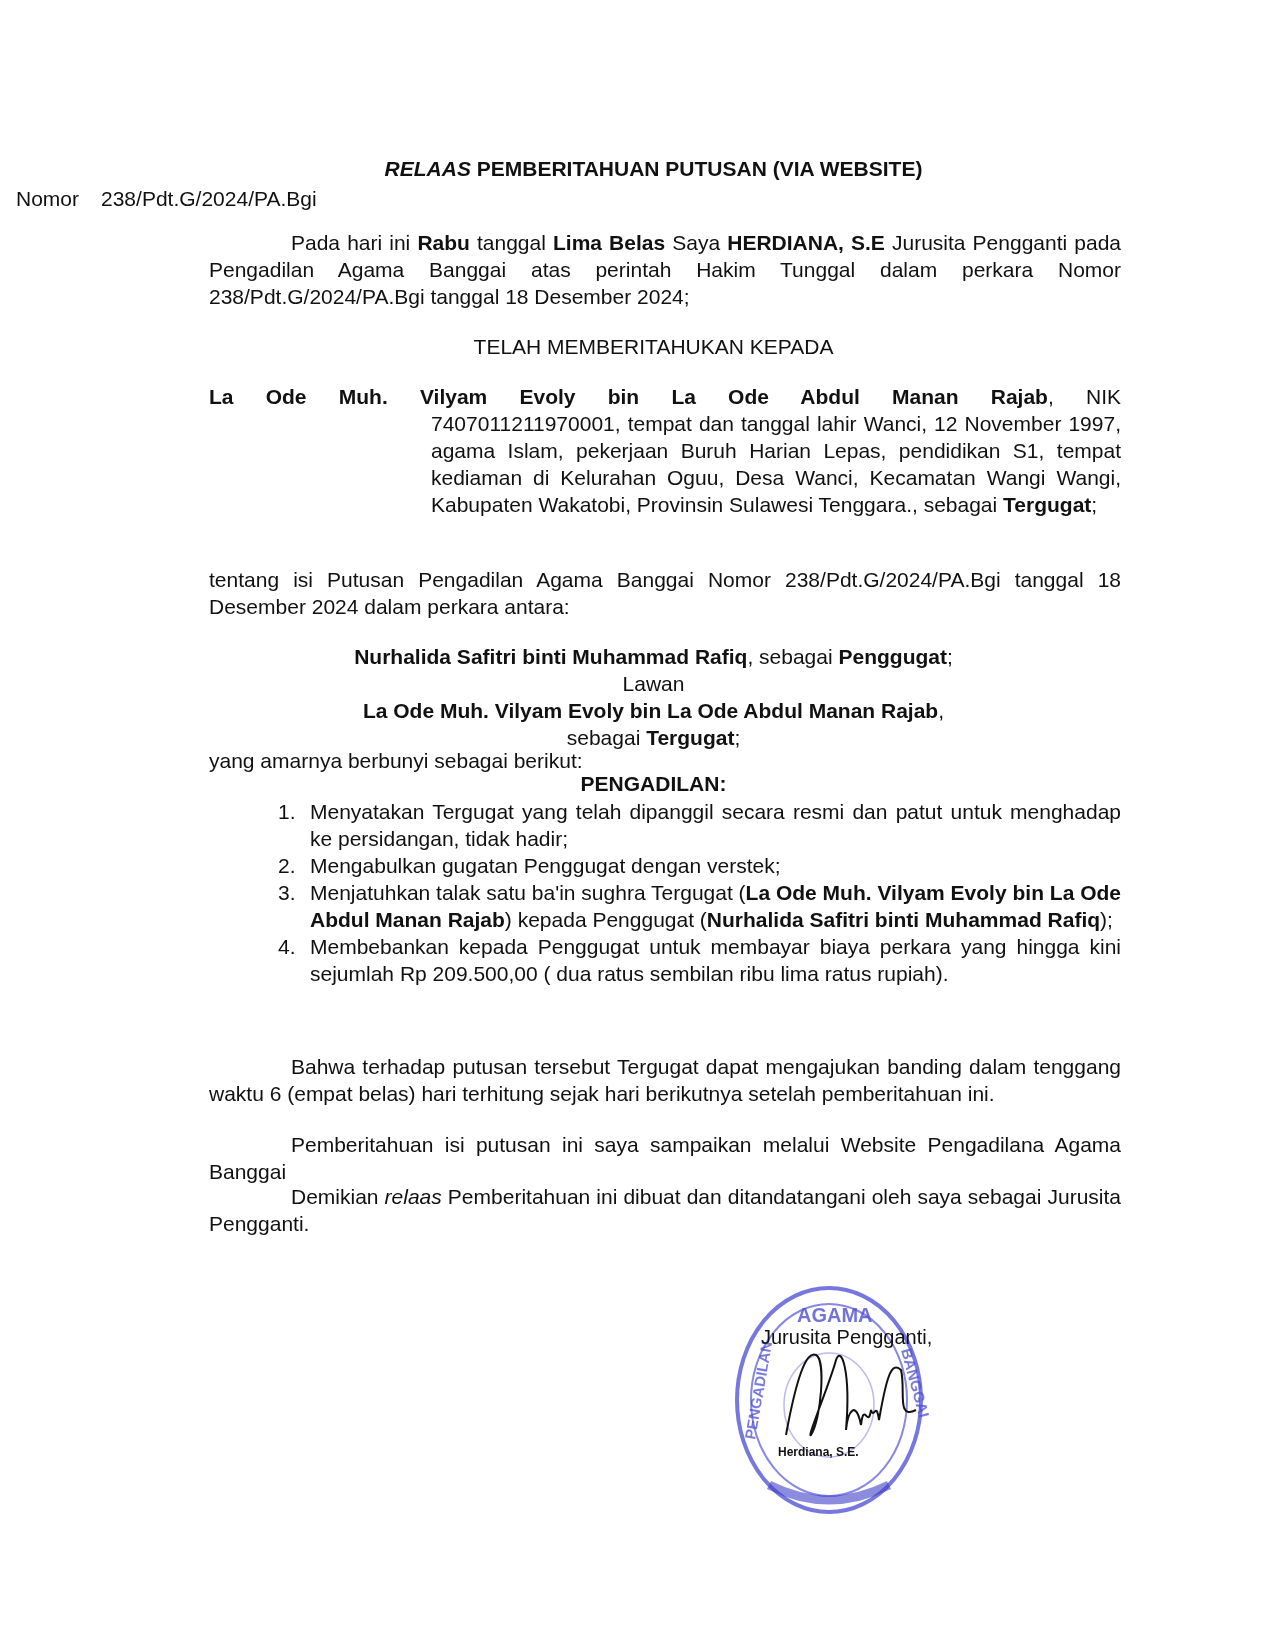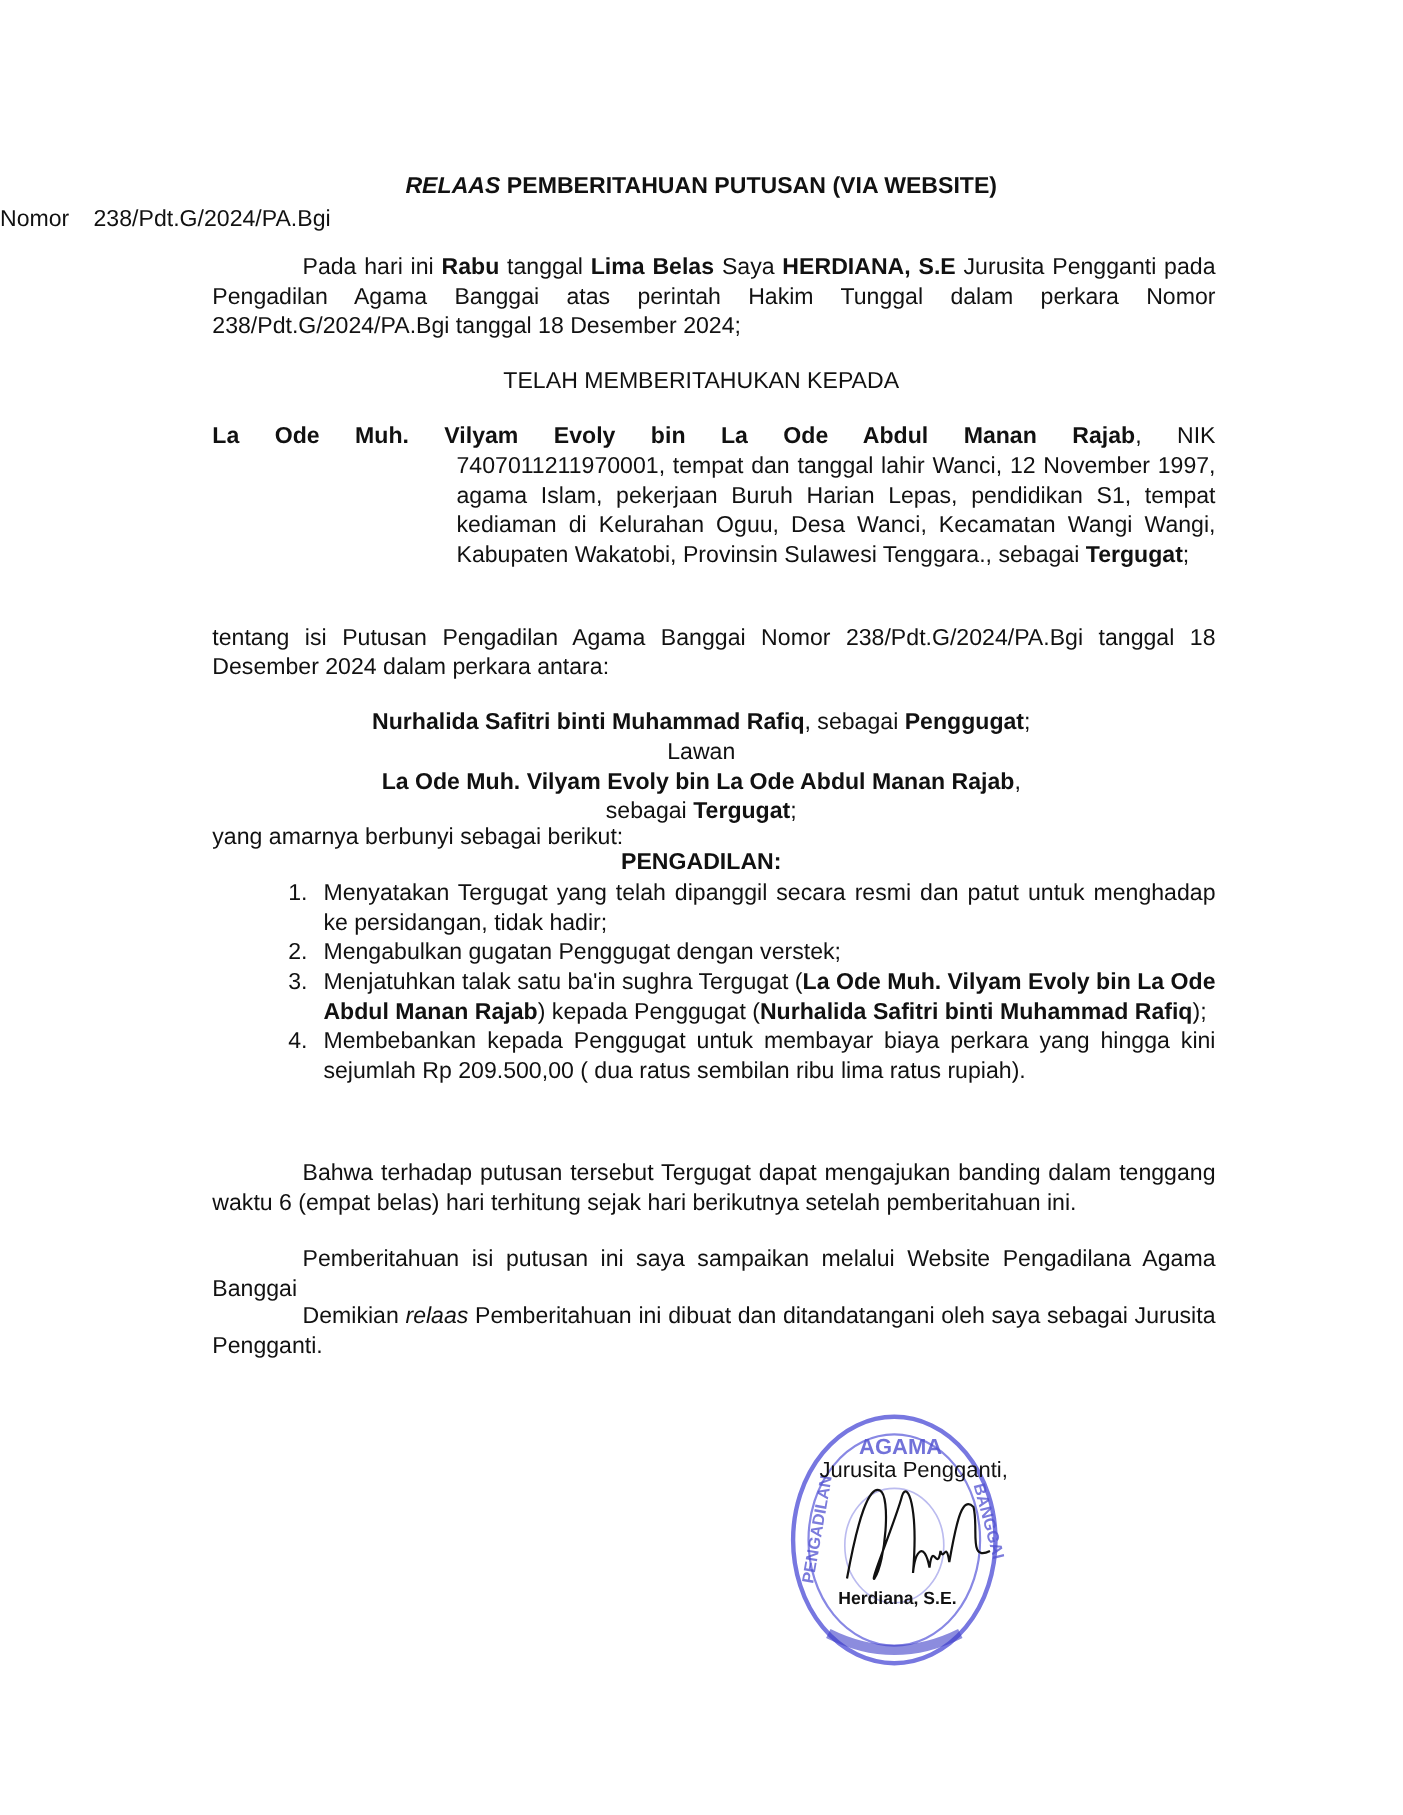--- a/index.html
+++ b/index.html
@@ -1,38 +1,38 @@
 <!DOCTYPE html>
 <html><head>
 <meta charset="utf-8">
 <style>
   html, body { margin: 0; padding: 0; background: #ffffff; }
   body { width: 1275px; height: 1650px; position: relative; overflow: hidden;
          font-family: "Liberation Sans", "DejaVu Sans", sans-serif; color: #111; }
-  .page { position: absolute; left: 0; top: 0; width: 1018px; height: 1650px; padding-left: 22px; }
+  .page { position: absolute; left: 16px; top: 0; width: 1018px; height: 1650px; padding-left: 22px; }
   .abs { position: absolute; }
   .title { top: 157px; left: 0; width: 1275px; text-align: center; font-size: 21px; font-weight: bold; letter-spacing: 0; }
   .title i { font-style: italic; }
   .nomor { top: 187px; left: 0; width: 1275px; text-align: left; font-size: 21px; }
   .nomor .sp { display: inline-block; width: 22px; }
   .para { left: 193px; width: 912px; font-size: 21px; line-height: 27px; text-align: justify; }
   .indent { text-indent: 82px; }
   .center { left: 0; width: 1275px; text-align: center; font-size: 21px; }
   .party { top: 400px; left: 193px; width: 912px; font-size: 21px; line-height: 27px; }
   .party-name { font-weight: bold; display: block; text-align: justify; text-align-last: justify; }
   .party-name .nik-lead { font-weight: normal; }
   .party-detail { margin-left: 222px; text-align: justify; }
   .list { left: 262px; width: 843px; font-size: 21px; line-height: 27px; }
   .li { display: flex; text-align: justify; }
   .li .num { width: 32px; flex: 0 0 32px; }
   .li .txt { flex: 1; }
   b { font-weight: bold; }
   .stamp { left: 713px; top: 1280px; width: 200px; height: 240px; }
   .sig-title { left: 745px; top: 1326px; font-size: 20px; }
-  .sig-name { left: 762px; top: 1445px; font-size: 16px; font-weight: bold; text-align: right; }
+  .sig-name { left: 762px; top: 1445px; font-size: 12px; font-weight: bold; text-align: right; }
   .signature { left: 760px; top: 1340px; width: 150px; height: 110px; }
 </style>
 </head>
 <body>
 
 <div class="page">
 
   <div class="abs title"><i>RELAAS</i><span> PEMBERITAHUAN PUTUSAN (VIA WEBSITE)</span></div>
 
   <div class="abs nomor"><span>Nomor</span><span class="sp"></span><span>238/Pdt.G/2024/PA.Bgi</span></div>

